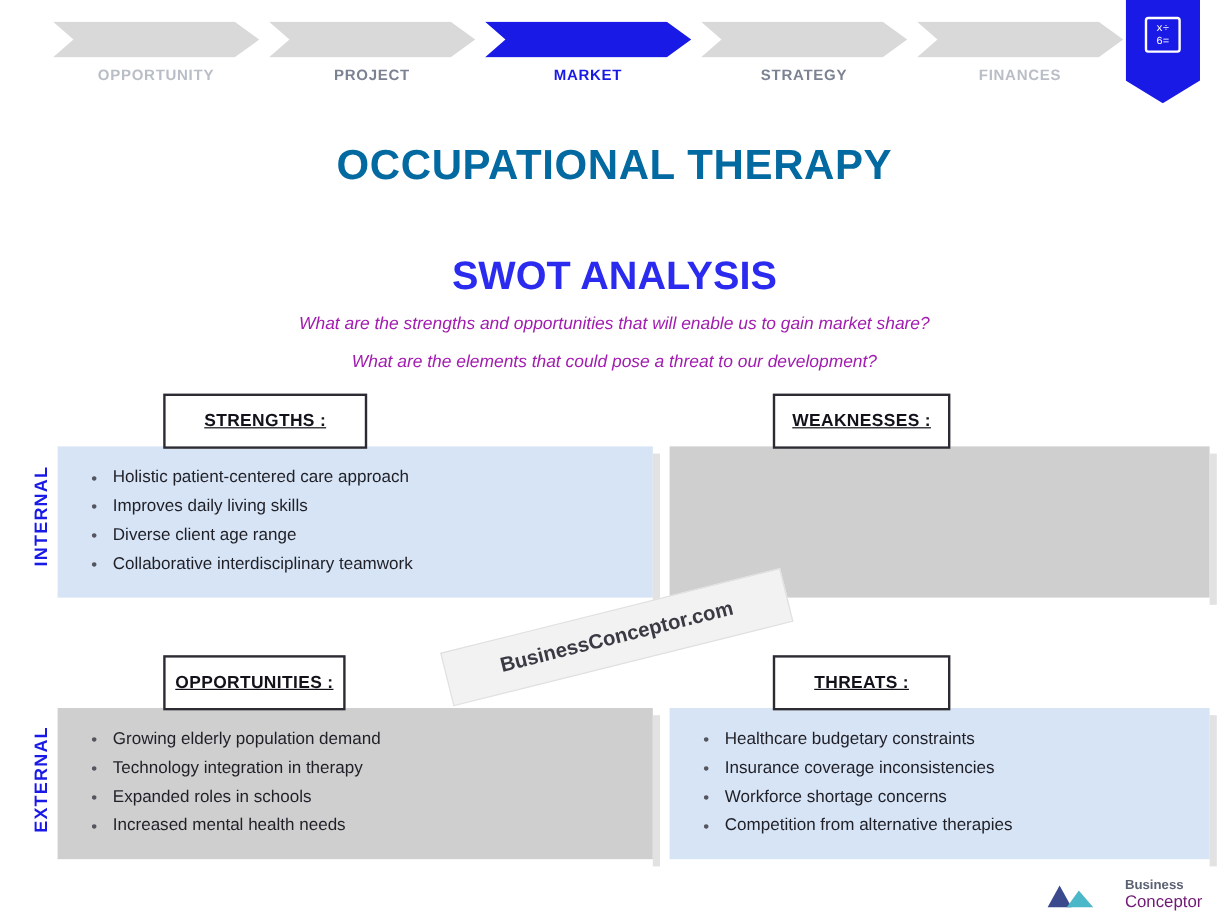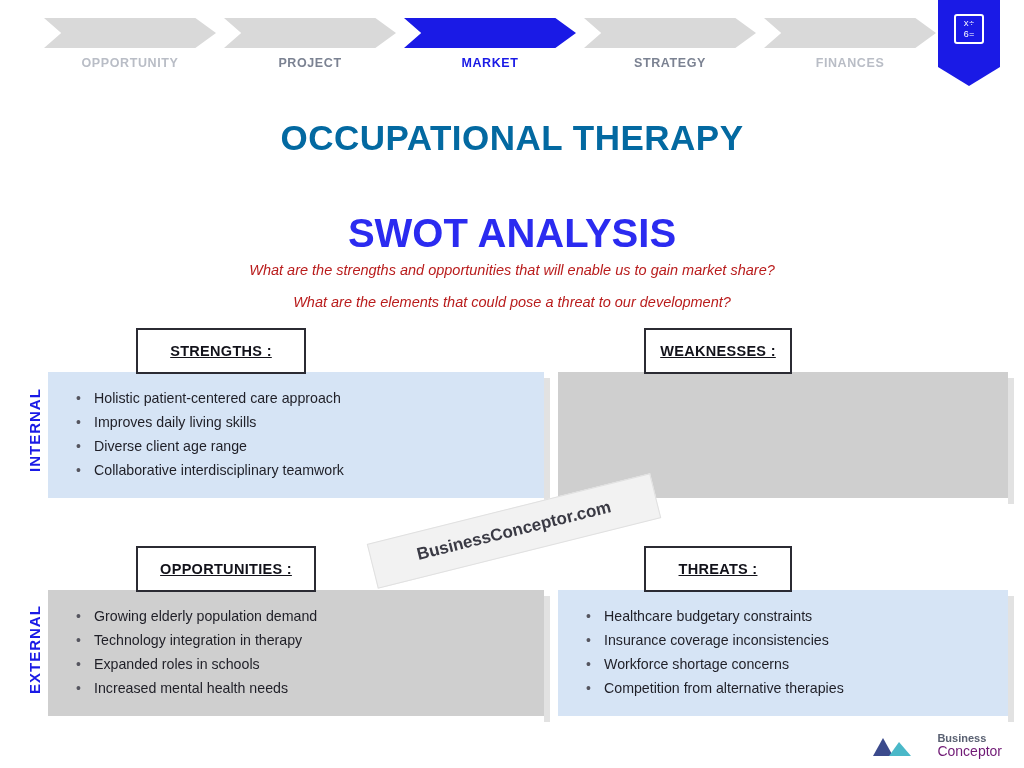--- a/index.html
+++ b/index.html
@@ -99,32 +99,32 @@
     font-weight: bold;
     color: #0369a1;
     letter-spacing: 0.5px;
   }
   .sub-title {
     position: absolute;
     top: 211px;
     left: 0;
     width: 1024px;
     text-align: center;
-    font-size: 40px;
+    font-size: 33px;
     font-weight: bold;
     color: #2b2bf0;
   }
   .question {
     position: absolute;
     left: 0;
     width: 1024px;
     text-align: center;
     font-style: italic;
     font-size: 14.5px;
-    color: #b91c1c;
+    color: #a21caf;
   }
   .q1 { top: 262px; }
   .q2 { top: 294px; }
 
   
   .axis-label {
     position: absolute;
     font-size: 15px;
     font-weight: bold;
     color: #1a1ae6;
@@ -191,21 +191,21 @@
     justify-content: center;
     font-size: 14.5px;
     font-weight: bold;
     color: #12121a;
     letter-spacing: 0.3px;
     z-index: 5;
     text-decoration: underline;
   }
   .chip-strengths     { left: 136px; top: 328px; width: 170px; height: 46px; }
   .chip-weaknesses    { left: 644px; top: 328px; width: 148px; height: 46px; }
-  .chip-opportunities { left: 136px; top: 546px; width: 180px; height: 46px; }
+  .chip-opportunities { left: 136px; top: 546px; width: 152px; height: 46px; }
   .chip-threats       { left: 644px; top: 546px; width: 148px; height: 46px; }
 
   
   .watermark {
     position: absolute;
     left: 368px;
     top: 508px;
     width: 290px;
     height: 44px;
     background: #f2f2f2;

